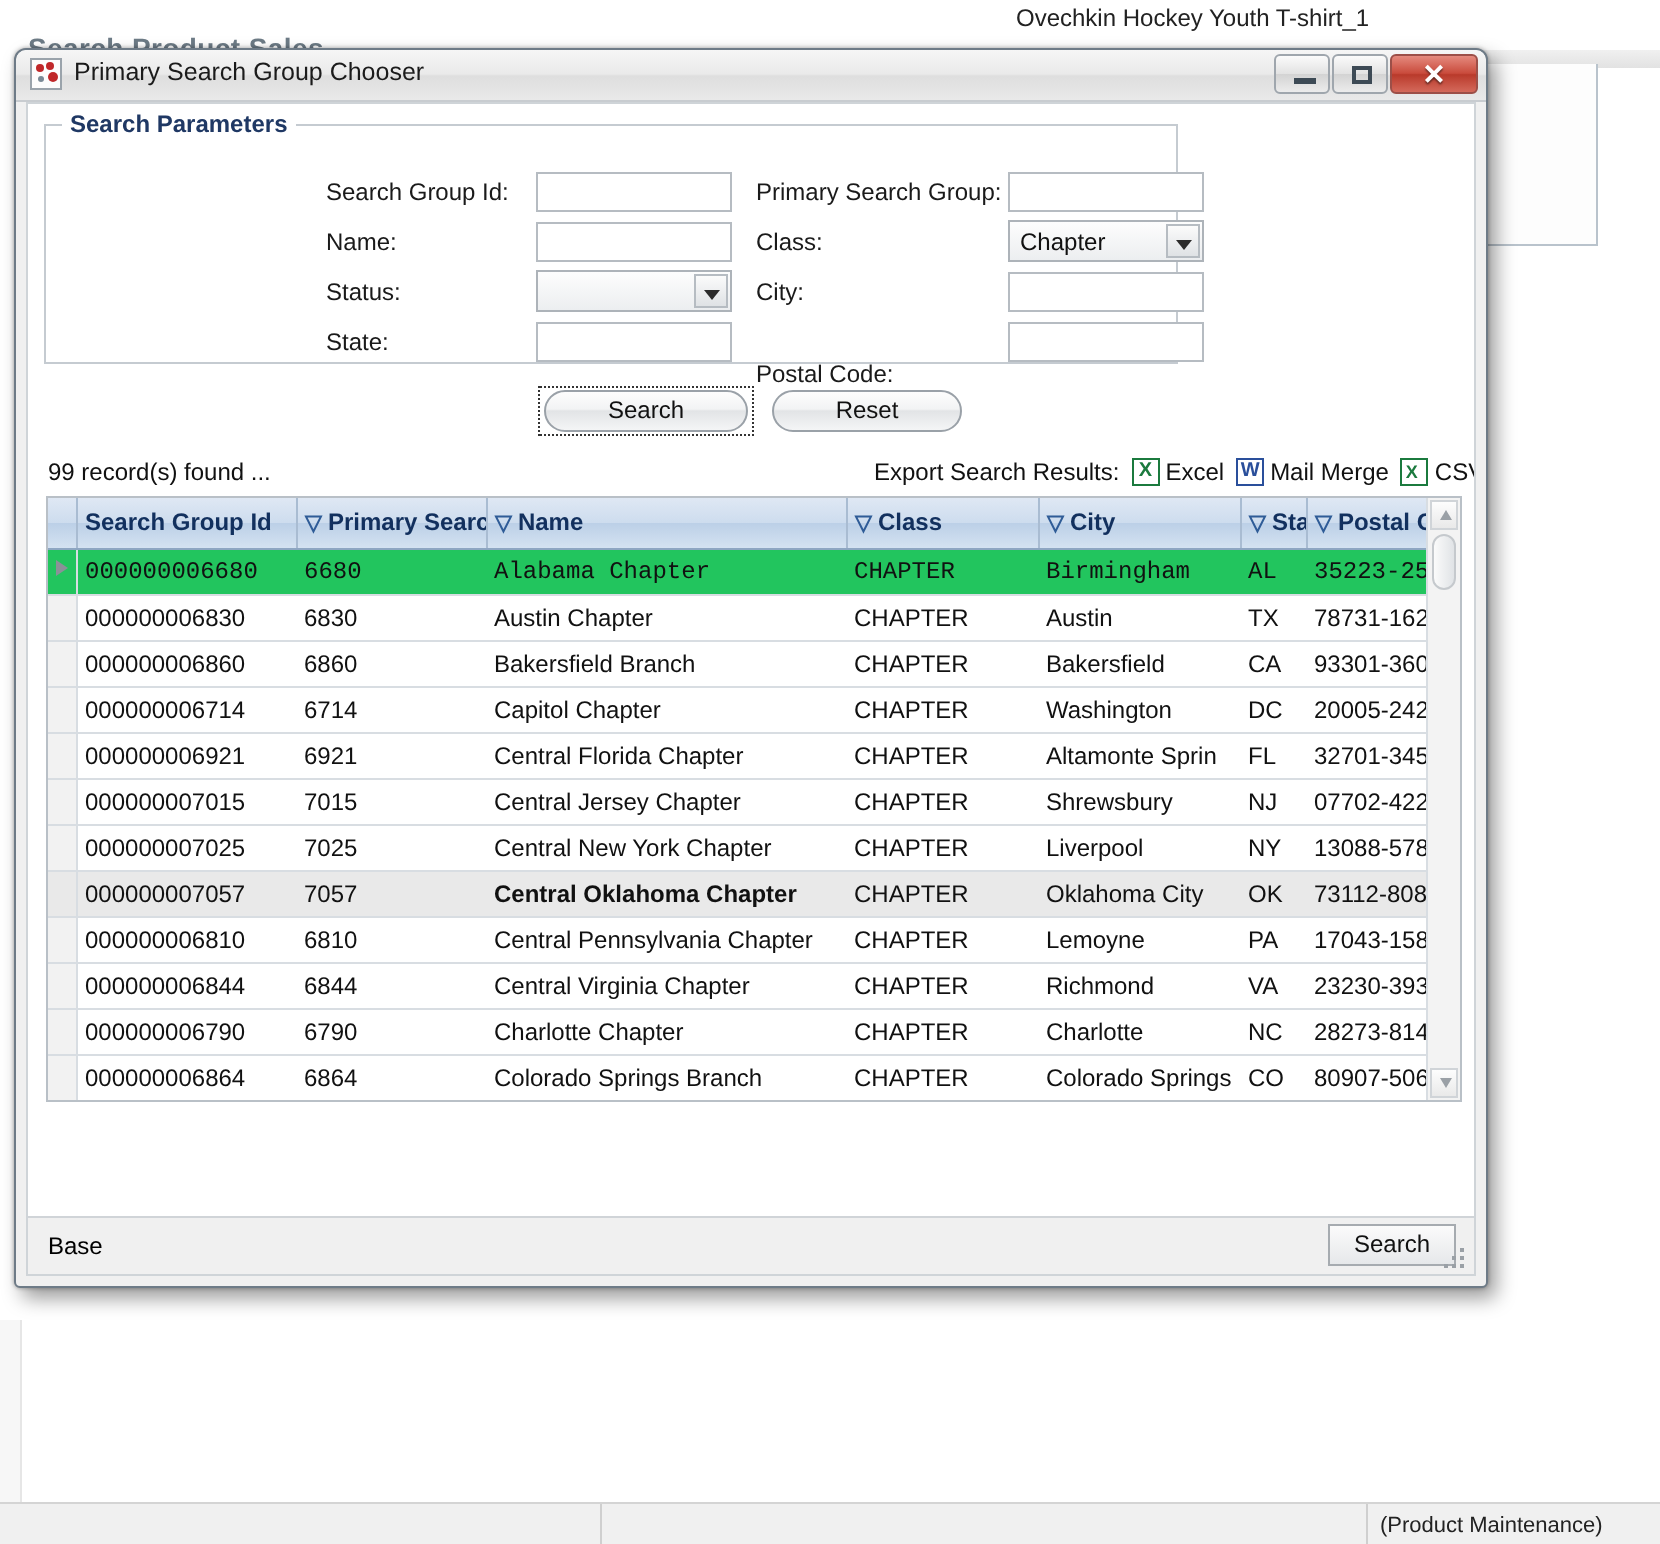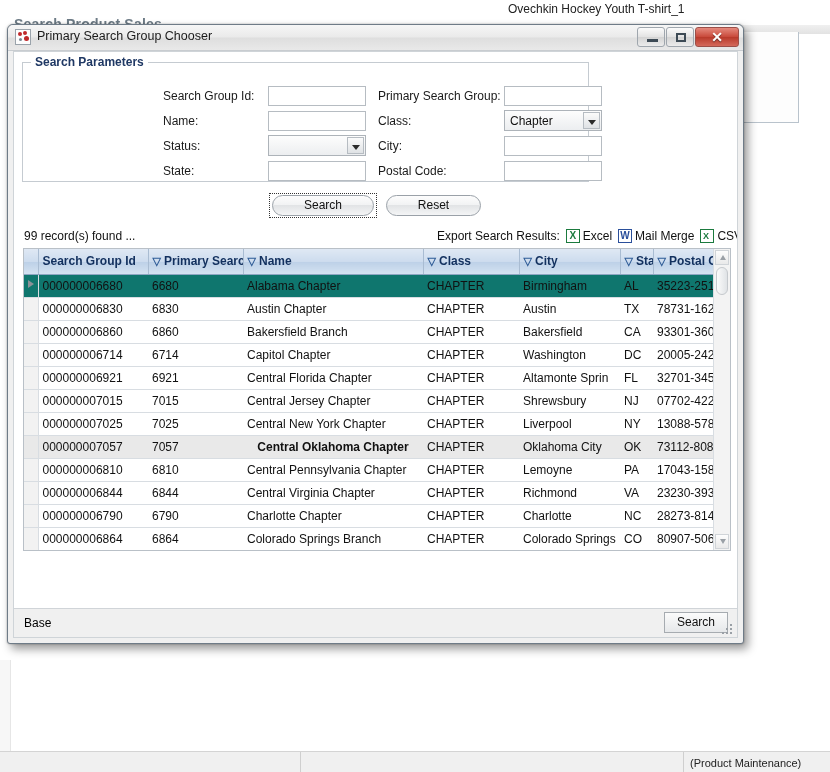--- a/index.html
+++ b/index.html
@@ -246,23 +246,23 @@
   table.grid th .fun {
     display: inline-block; margin-right: 3px; color: #2f5c97;
     font-size: 11px; vertical-align: 0px;
   }
   table.grid td {
     border-bottom: 1px solid #d8dde2;
     font-size: 12px; color: #111;
     padding: 2px 4px; height: 18px;
     white-space: nowrap; overflow: hidden;
   }
-  table.grid tr.sel td { background: #0f766e; }
+  table.grid tr.sel td { background: #22c55e; font-family: Liberation Mono, monospace; }
   table.grid tr.cur td { background: #e9e9e9; }
-  table.grid tr.cur td.c-name { font-weight: bold; text-align: center; }
+  table.grid tr.cur td.c-name { font-weight: bold; }
   td.rowind {
     background: #f2f2f2; border-right: 1px solid #d8dde2;
     width: 14px; padding: 0; position: relative;
   }
   tr.sel td.rowind { background: #c2d0e3; }
   tr.cur td.rowind { background: #e4e4e4; }
   td.rowind.active::after {
     content: ""; position: absolute; left: 4px; top: 5px;
     border-top: 4px solid transparent; border-bottom: 4px solid transparent;
     border-left: 6px solid #8b9198;
@@ -394,21 +394,21 @@
 
           <div class="field-label" style="left:355px; top:51px;">Class:</div>
           <div class="combo" style="left:481px; top:47px; width:98px;">
             <span class="cval">Chapter</span>
             <span class="cbtn"></span>
           </div>
 
           <div class="field-label" style="left:355px; top:76px;text-align:center;">City:</div>
           <input class="tbox" style="left: 481px; top: 73px; width: 98px;" value="">
 
-          <div class="field-label" style="left:355px; top:101px;">Postal Code:</div>
+          <div class="field-label" style="left:355px; top:117px;">Postal Code:</div>
           <input class="tbox" style="left: 481px; top: 98px; width: 98px;" value="">
         </div>
 
         <div class="btn focused" style="left:258px; top:143px; width:102px;">Search</div>
         <div class="btn" style="left:372px; top:143px; width:95px;">Reset</div>
 
         <div class="reccount" style="top:177px;">99 record(s) found ...</div>
 
         <div class="exportrow" style="left:423px; top:177px;">
           <span>Export Search Results:</span><span class="exp-ico excel"></span><span>Excel</span><span class="exp-ico word"></span><span>Mail Merge</span><span class="exp-ico csv"></span><span>CSV</span>

